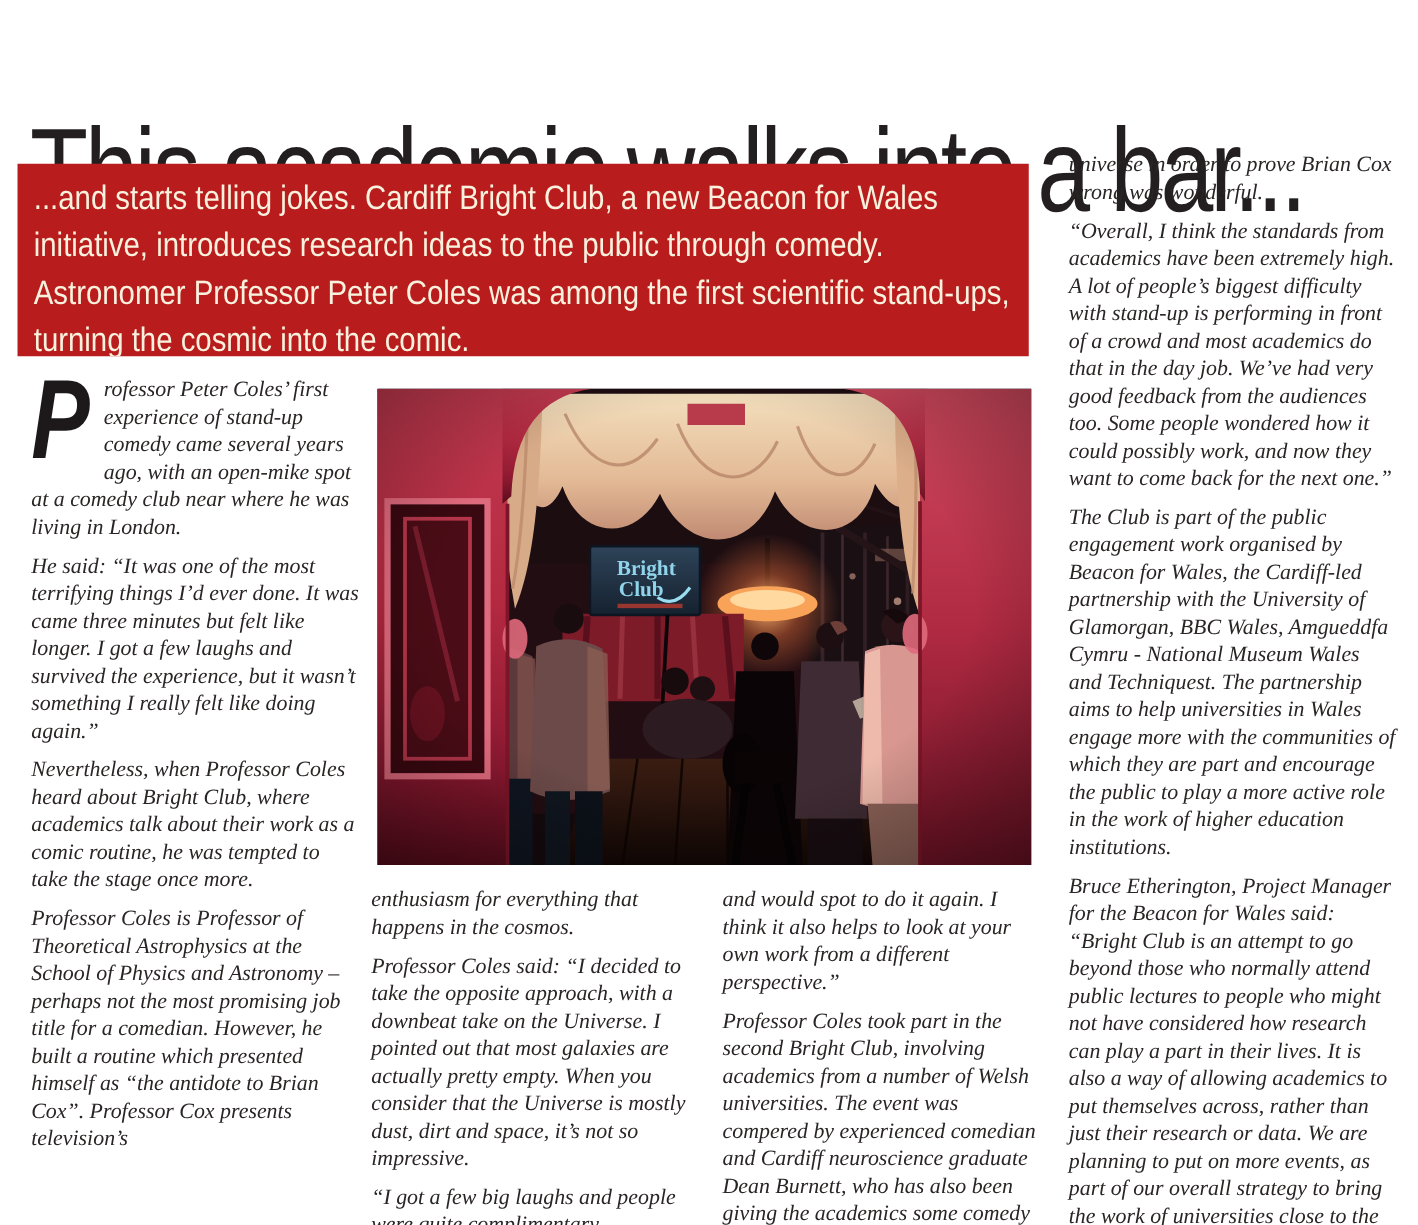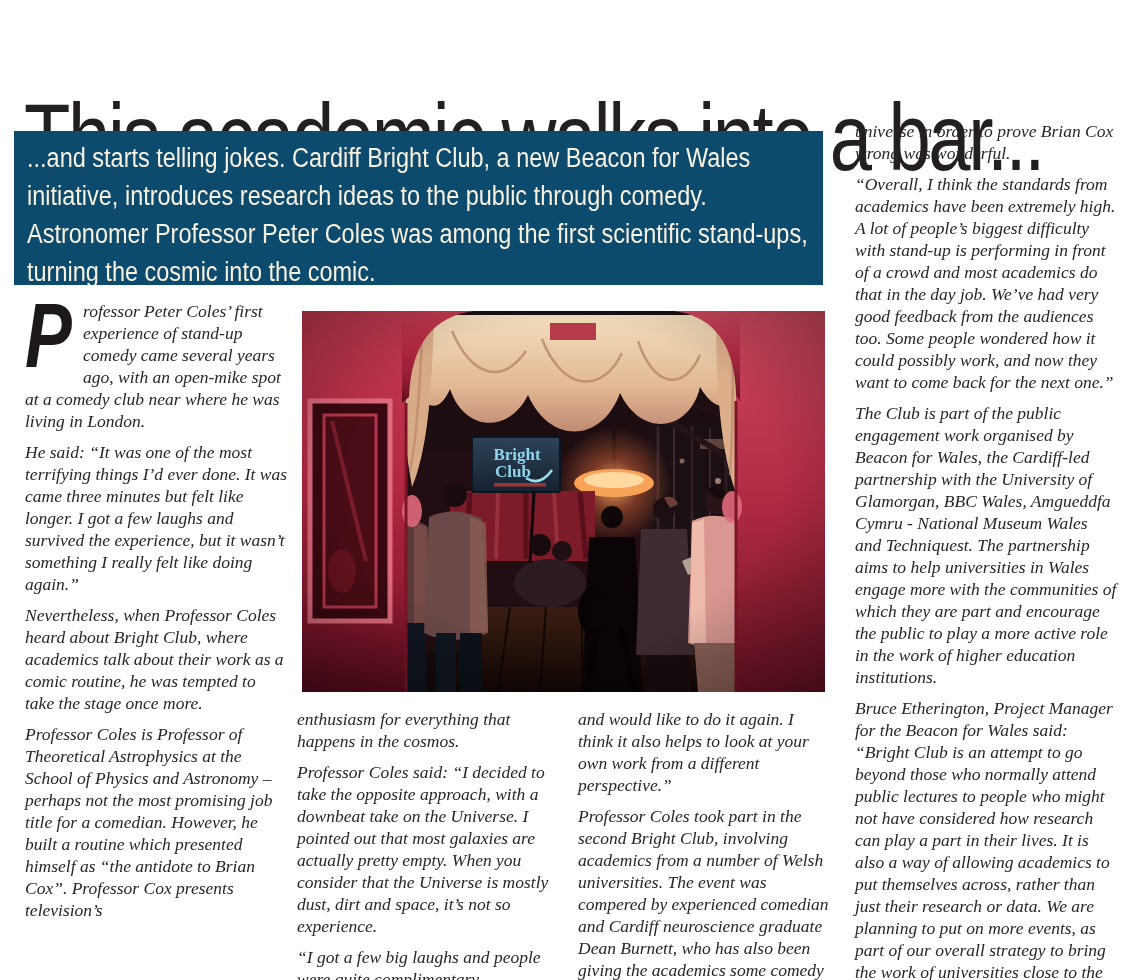--- a/index.html
+++ b/index.html
@@ -7,21 +7,21 @@
          font-family:"Liberation Serif", serif; }
   .page { position:absolute; inset:0; background:#ffffff; }
 
   .headline { position:absolute; left:24px; top:30px; width:1380px;
               font-family:"Liberation Sans", sans-serif; font-weight:400;
               font-size:95px; line-height:86px; letter-spacing:-3px;
               color:#231f20; white-space:nowrap;
               transform:scaleX(0.80); transform-origin:0 0; }
 
   .standfirst { position:absolute; left:14px; top:131px; width:809px; height:154px;
-                background:#0c4a6e; overflow:hidden; }
+                background:#b91c1c; overflow:hidden; }
   .standfirst-inner { position:absolute; left:13px; top:8px; width:918px;
                       font-family:"Liberation Sans", sans-serif;
                       font-size:27px; line-height:38px; color:#f8f1de;
                       letter-spacing:0px;
                       transform:scaleX(0.87); transform-origin:0 0; }
 
   .col { position:absolute; width:262px; font-size:17.5px; line-height:22px;
          color:#2a2525; text-align:left; }
   .col p { margin:0 0 9px 0;font-style:italic; }
   .col-left  { left:25px;  top:300px; }
@@ -232,28 +232,28 @@
     <div>
         <p><span>He said: “It was one of the most terrifying things I’d ever done. It was came three minutes but felt like longer. I got a few laughs and survived the experience, but it wasn’t something I really felt like doing again.”</span></p>
         <p><span>Nevertheless, when Professor Coles heard about Bright Club, where academics talk about their work as a comic routine, he was tempted to take the stage once more.</span></p>
         <p><span>Professor Coles is Professor of Theoretical Astrophysics at the School of Physics and Astronomy – perhaps not the most promising job title for a comedian. However, he built a routine which presented himself as “the antidote to Brian Cox”. Professor Cox presents television’s </span></p>
       </div>
   </div>
 
   <div class="col col-mid1">
     <div>
         <p><span>enthusiasm for everything that happens in the cosmos.</span></p>
-        <p><span>Professor Coles said: “I decided to take the opposite approach, with a downbeat take on the Universe. I pointed out that most galaxies are actually pretty empty. When you consider that the Universe is mostly dust, dirt and space, it’s not so experience.</span></p>
+        <p><span>Professor Coles said: “I decided to take the opposite approach, with a downbeat take on the Universe. I pointed out that most galaxies are actually pretty empty. When you consider that the Universe is mostly dust, dirt and space, it’s not so impressive.</span></p>
         <p><span>“I got a few big laughs and people were quite complimentary afterwards. I actually got quite a buzz out of it</span></p>
       </div>
   </div>
 
   <div class="col col-mid2">
     <div>
-        <p><span>and would like to do it again. I think it also helps to look at your own work from a different perspective.”</span></p>
+        <p><span>and would spot to do it again. I think it also helps to look at your own work from a different perspective.”</span></p>
         <p><span>Professor Coles took part in the second Bright Club, involving academics from a number of Welsh universities. The event was compered by experienced comedian and Cardiff neuroscience graduate Dean Burnett, who has also been giving the academics some comedy tips.</span></p>
       </div>
   </div>
 
   <div class="col col-right">
     <div>
         <p><span>universe in order to prove Brian Cox wrong was wonderful.</span></p>
         <p><span>“Overall, I think the standards from academics have been extremely high. A lot of people’s biggest difficulty with stand-up is performing in front of a crowd and most academics do that in the day job. We’ve had very good feedback from the audiences too. Some people wondered how it could possibly work, and now they want to come back for the next one.”</span></p>
         <p><span>The Club is part of the public engagement work organised by Beacon for Wales, the Cardiff-led partnership with the University of Glamorgan, BBC Wales, Amgueddfa Cymru - National Museum Wales and Techniquest. The partnership aims to help universities in Wales engage more with the communities of which they are part and encourage the public to play a more active role in the work of higher education institutions.</span></p>
         <p><span>Bruce Etherington, Project Manager for the Beacon for Wales said: “Bright Club is an attempt to go beyond those who normally attend public lectures to people who might not have considered how research can play a part in their lives. It is also a way of allowing academics to put themselves across, rather than just their research or data. We are planning to put on more events, as part of our overall strategy to bring the work of universities close to the people of Wales.”</span></p>

